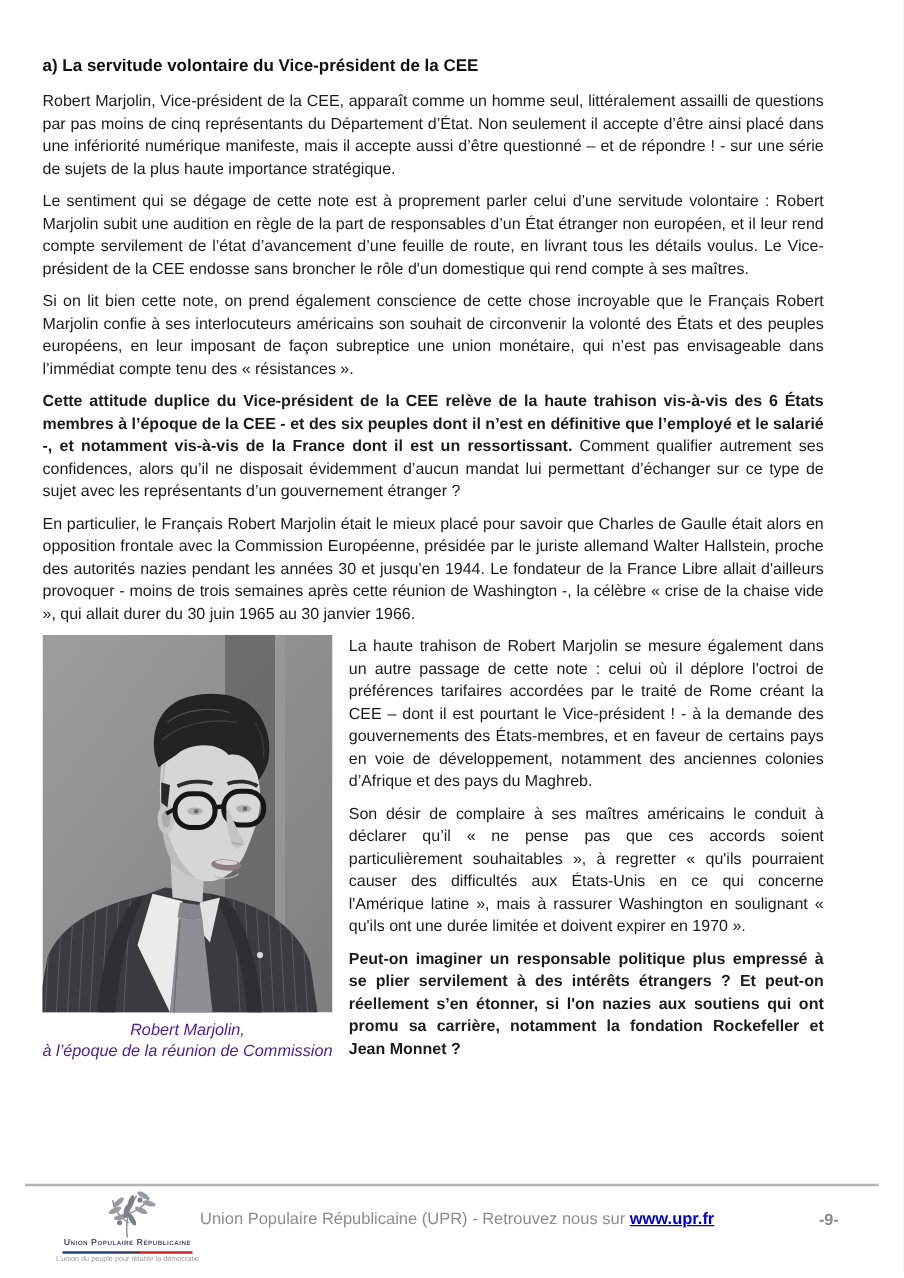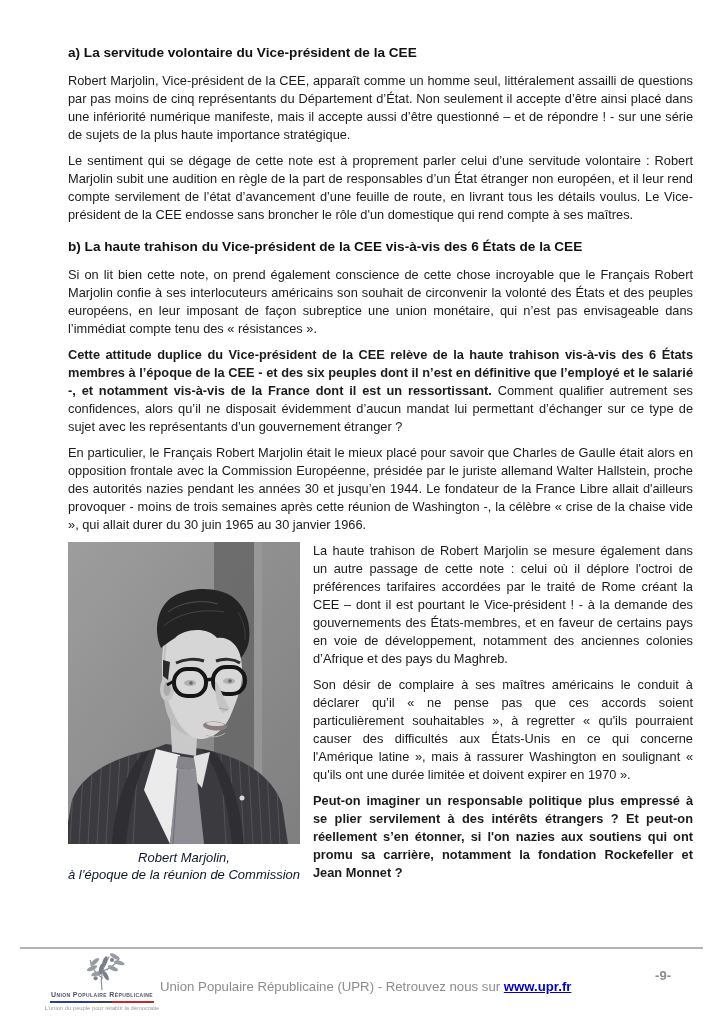--- a/index.html
+++ b/index.html
@@ -6,40 +6,40 @@
   .page{
     position:relative;
     width:723px;height:1022px;
     background:#ffffff;
     font-family:"Liberation Sans","DejaVu Sans",sans-serif;
     color:#1b1b1b;
     overflow:hidden;
     margin:0 auto;
   }
   .content{
-    position:absolute;left:68px;top:44px;width:625px;
+    position:absolute;left:34px;top:44px;width:625px;
     font-size:12.8px;line-height:18px;
   }
   h3.sec-heading{
     font-size:13.6px;font-weight:700;margin:0 0 10px 0;line-height:18px;color:#111;
   }
   h3.sec-heading.second{margin-top:14px;}
   p.body-par{
     margin:0 0 8px 0;
     text-align:justify;
   }
   .bold{font-weight:700;}
   .it{}
   
   .photo-row{display:flex;margin-top:0;}
   .photo-col{width:232px;flex:0 0 232px;}
   .photo-frame{width:232px;height:302px;display:block;}
   .photo-caption{
     width:252px;margin-left:-10px;margin-top:5px;
-    text-align:center;font-style:italic;font-size:13px;line-height:17px;color:#0f172a;
+    text-align:center;font-style:italic;font-size:13px;line-height:17px;color:#4c1d95;
   }
   .text-col{flex:1 1 auto;margin-left:13px;}
   
   .page-footer{
     position:absolute;left:20px;top:947px;width:683px;height:70px;
     border-top:2px solid #b4b4b4;
   }
   .footer-logo{
     position:absolute;left:24px;top:2px;width:116px;text-align:center;
   }
@@ -50,41 +50,40 @@
   }
   .logo-tricolor{display:flex;height:2px;margin:2px 6px 2px 6px;}
   .logo-tricolor .b1{flex:4;}
   .logo-tricolor .b2{flex:2;}
   .logo-tricolor .b3{flex:4;}
   .logo-tagline{
     font-size:5.8px;color:#9a9a9a;line-height:7px;white-space:nowrap;
   }
   .footer-center{
     position:absolute;left:140px;top:18px;width:360px;text-align:center;
-    font-size:13.2px;color:#8c8c8c;white-space:nowrap;margin-top:12px;
+    font-size:13.2px;color:#8c8c8c;white-space:nowrap;
   }
   .footer-link{font-weight:700;text-decoration:underline;cursor:pointer;}
   .footer-page-number{
     position:absolute;right:32px;top:19px;font-size:13px;font-weight:700;color:#8a8a8a;
   }
 </style>
 </head>
 <body>
 
 <div class="page">
 
   <div class="content">
 
     <h3 class="sec-heading">a) La servitude volontaire du Vice-président de la CEE</h3>
 
     <p class="body-par">Robert Marjolin, Vice-président de la CEE, apparaît comme un homme seul, littéralement assailli de questions par pas moins de cinq représentants du Département d’État. Non seulement il accepte d’être ainsi placé dans une infériorité numérique manifeste, mais il accepte aussi d’être questionné – et de répondre ! - sur une série de sujets de la plus haute importance stratégique.</p>
 
     <p class="body-par">Le sentiment qui se dégage de cette note est à proprement parler celui d’une servitude volontaire : Robert Marjolin subit une audition en règle de la part de responsables d’un État étranger non européen, et il leur rend compte servilement de l’état d’avancement d’une feuille de route, en livrant tous les détails voulus. Le Vice-président de la CEE endosse sans broncher le rôle d'un domestique qui rend compte à ses maîtres.</p>
 
-    <h3 class="sec-heading second">b) La haute trahison du Vice-président de la CEE vis-à-vis des 6 États de la CEE</h3>
 
     <p class="body-par"><span>Si on lit bien cette note, on prend également conscience de cette chose incroyable que le Français Robert Marjolin confie à ses interlocuteurs américains son souhait de circonvenir la volonté des États et des peuples européens, en leur imposant de façon subreptice une union monétaire, qui n’est pas envisageable dans l’immédiat compte tenu des </span><span class="it">« résistances »</span><span>.</span></p>
 
     <p class="body-par"><span class="bold">Cette attitude duplice du Vice-président de la CEE relève de la haute trahison vis-à-vis des 6 États membres à l’époque de la CEE - et des six peuples dont il n’est en définitive que l’employé et le salarié -, et notamment vis-à-vis de la France dont il est un ressortissant.</span><span> Comment qualifier autrement ses confidences, alors qu’il ne disposait évidemment d’aucun mandat lui permettant d’échanger sur ce type de sujet avec les représentants d’un gouvernement étranger ?</span></p>
 
     <p class="body-par"><span>En particulier, le Français Robert Marjolin était le mieux placé pour savoir que Charles de Gaulle était alors en opposition frontale avec la Commission Européenne, présidée par le juriste allemand Walter Hallstein, proche des autorités nazies pendant les années 30 et jusqu’en 1944. Le fondateur de la France Libre allait d'ailleurs provoquer - moins de trois semaines après cette réunion de Washington -, la célèbre </span><span class="it">« crise de la chaise vide »</span><span>, qui allait durer du 30 juin 1965 au 30 janvier 1966.</span></p>
 
     <div class="photo-row">
 
       <div class="photo-col">

